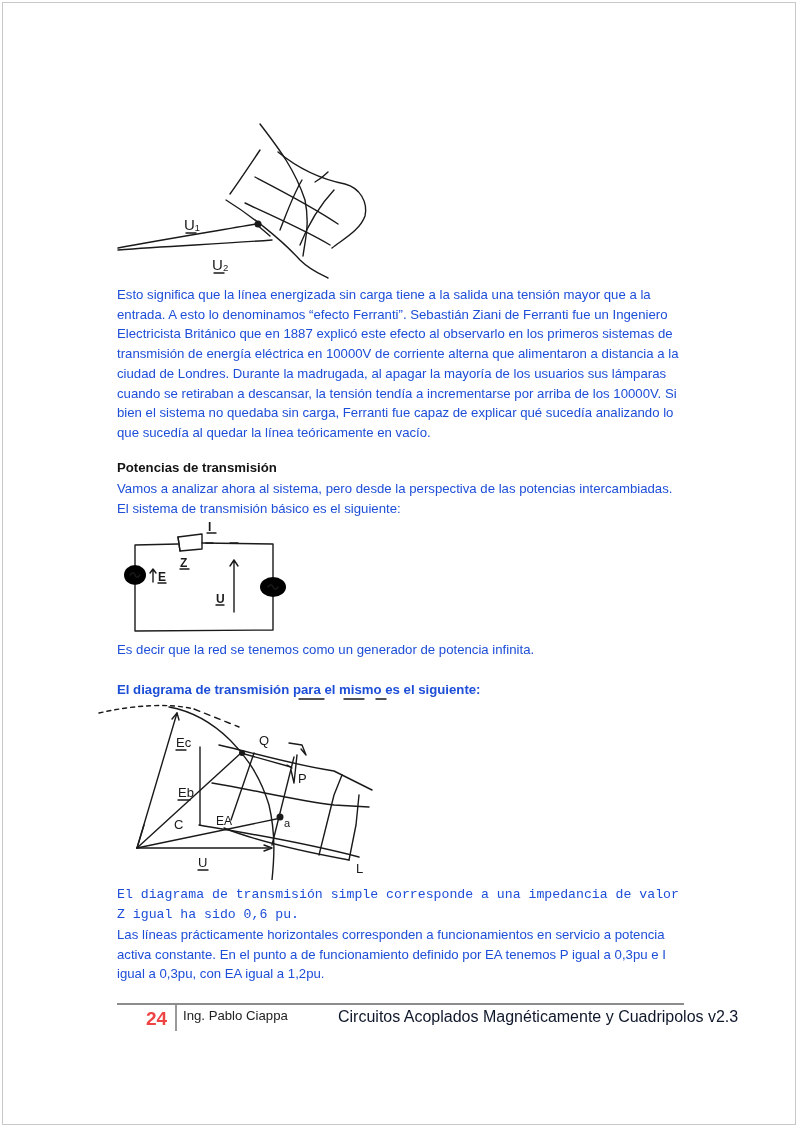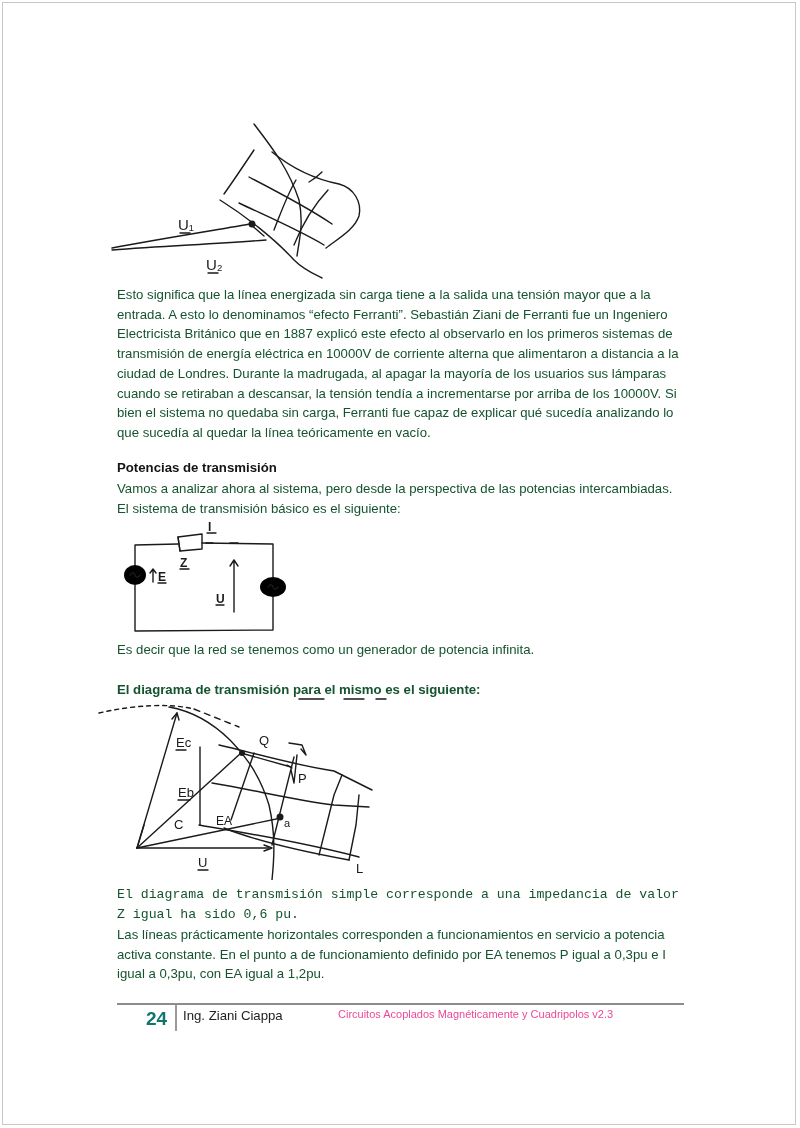--- a/index.html
+++ b/index.html
@@ -2,34 +2,34 @@
 <html><head>
 <meta charset="utf-8">
 <style>
   html, body { margin: 0; padding: 0; background: #ffffff; }
   body { width: 800px; height: 1128px; position: relative; overflow: hidden; font-family: "Liberation Sans", sans-serif; color: #111; }
   .page-border { position: absolute; left: 2px; top: 2px; width: 794px; height: 1123px; border: 1px solid #c8c8c8; box-sizing: border-box; }
   .fig { position: absolute; }
   .fig svg { display: block; }
   .fig svg path, .fig svg line, .fig svg polyline { fill: none; stroke: #1a1a1a; stroke-width: 1.4; stroke-linecap: round; stroke-linejoin: round; }
   .fig svg text { font-family: "Liberation Sans", sans-serif; fill: #1a1a1a; }
-  .para { position: absolute; left: 117px; width: 570px; font-size: 13.2px; line-height: 19.7px; color: #14532d; margin: 0; }
+  .para { position: absolute; left: 117px; width: 570px; font-size: 13.2px; line-height: 19.7px; color: #1d4ed8; margin: 0; }
   .heading { position: absolute; left: 117px; font-size: 13.2px; font-weight: bold; color: #141414; margin: 0; }
   .footer-rule { position: absolute; left: 117px; top: 1003px; width: 567px; height: 2px; background: #8c8c8c; }
   .footer-sep { position: absolute; left: 175px; top: 1005px; width: 2px; height: 26px; background: #9a9a9a; }
-  .page-number { position: absolute; left: 146px; top: 1008px; font-size: 19px; font-weight: bold; color: #0f766e; }
+  .page-number { position: absolute; left: 146px; top: 1008px; font-size: 19px; font-weight: bold; color: #ef4444; }
   .footer-author { position: absolute; left: 183px; top: 1008px; font-size: 13.2px; color: #222; }
-  .footer-title { position: absolute; left: 338px; top: 1008px; font-size: 11px; color: #ec4899; }
+  .footer-title { position: absolute; left: 338px; top: 1008px; font-size: 16px; color: #0f172a; }
 </style>
 </head>
 <body>
 
 <div class="page-border"></div>
 
-<div class="fig" style="left:104px; top:120px;">
+<div class="fig" style="left:110px; top:120px;">
   <svg width="300" height="160" viewBox="0 0 300 160">
 
     <path d="M150,4 C170,30 185,50 195,80 C200,105 195,120 193,136"></path>
     <path d="M168,32 C190,50 215,60 235,64 C250,68 258,82 255,96 C250,110 235,118 222,128"></path>
     <path d="M150,30 C140,45 130,60 120,74"></path>
     <path d="M116,80 C140,95 170,118 190,140 C200,150 212,155 218,158"></path>
     <path d="M145,57 C170,70 205,88 228,104"></path>
     <path d="M135,83 C160,95 195,110 220,125"></path>
     <path d="M170,110 C178,90 183,75 192,60"></path>
     <path d="M190,125 C200,100 210,85 224,70"></path>
@@ -130,14 +130,14 @@
   </svg>
 </div>
 
 <p class="para" style="top:885px;font-family:Liberation Mono, monospace;">El diagrama de transmisión simple corresponde a una impedancia de valor Z igual ha sido 0,6 pu.</p>
 
 <p class="para" style="top:925px;">Las líneas prácticamente horizontales corresponden a funcionamientos en servicio a potencia activa constante. En el punto a de funcionamiento definido por EA tenemos P igual a 0,3pu e I igual a 0,3pu, con EA igual a 1,2pu.</p>
 
 <div class="footer-rule"></div>
 <div class="footer-sep"></div>
 <div class="page-number">24</div>
-<div class="footer-author">Ing. Ziani Ciappa</div>
+<div class="footer-author">Ing. Pablo Ciappa</div>
 <div class="footer-title">Circuitos Acoplados Magnéticamente y Cuadripolos v2.3</div>
 
 </body></html>

